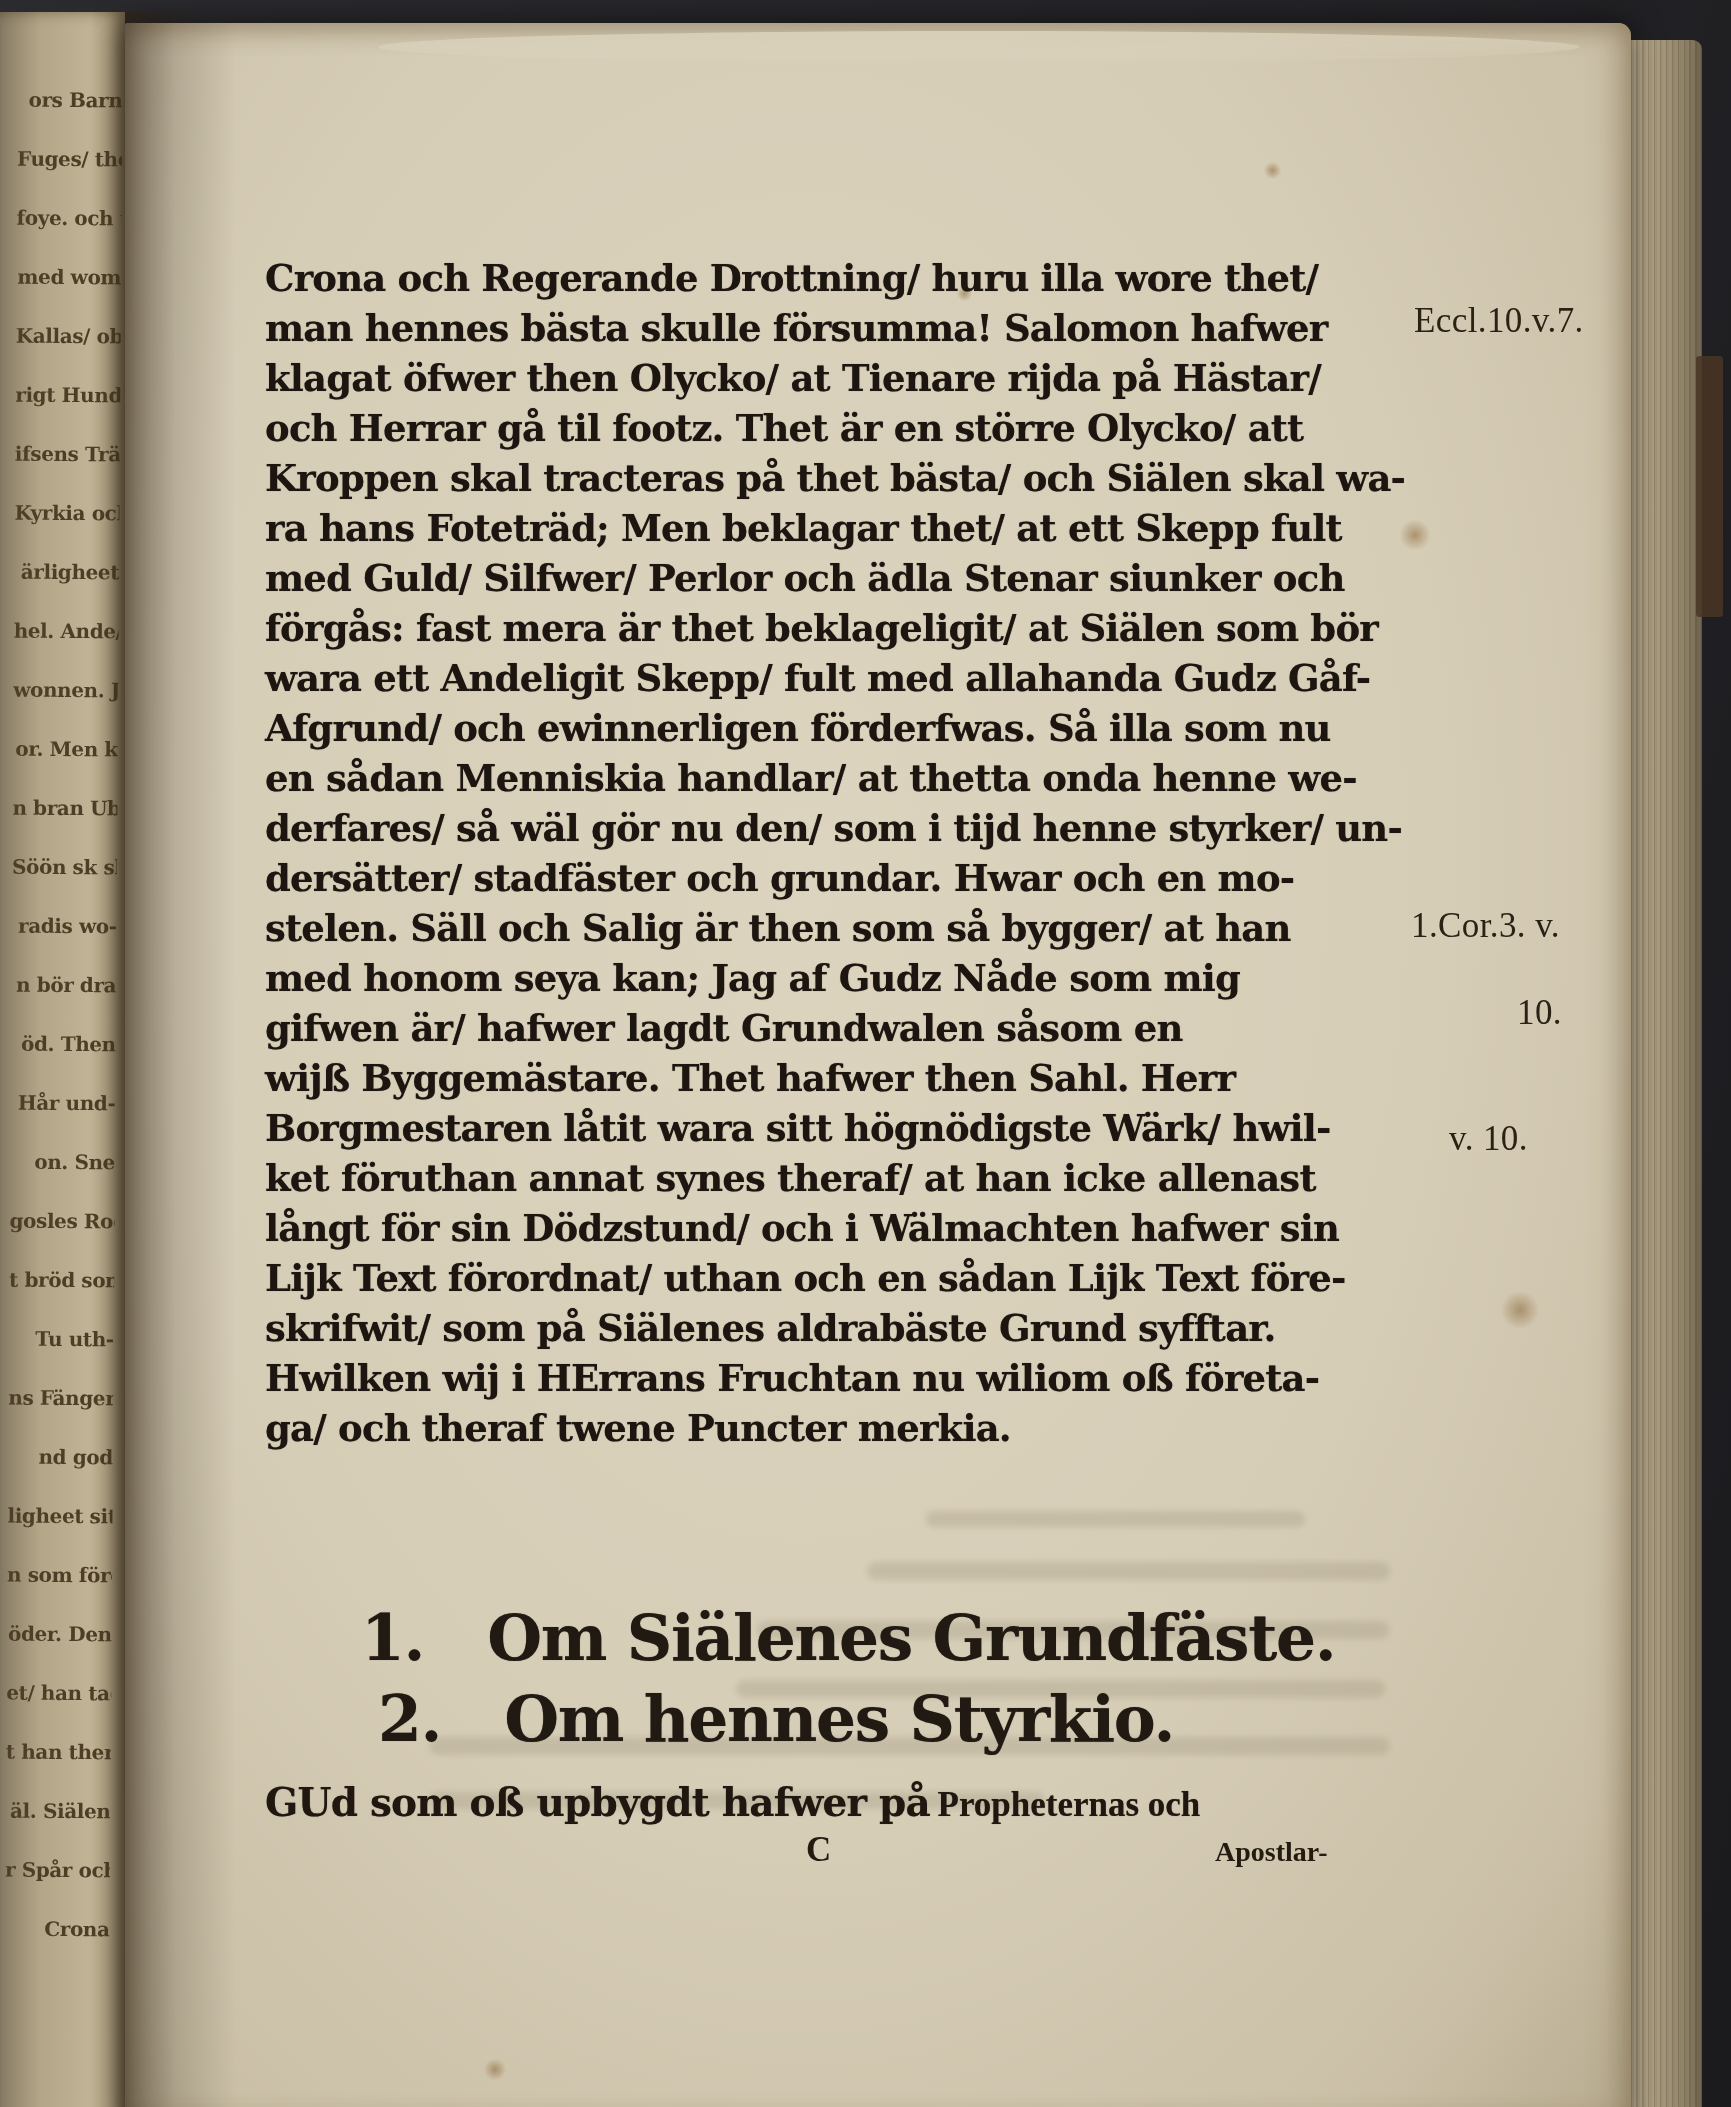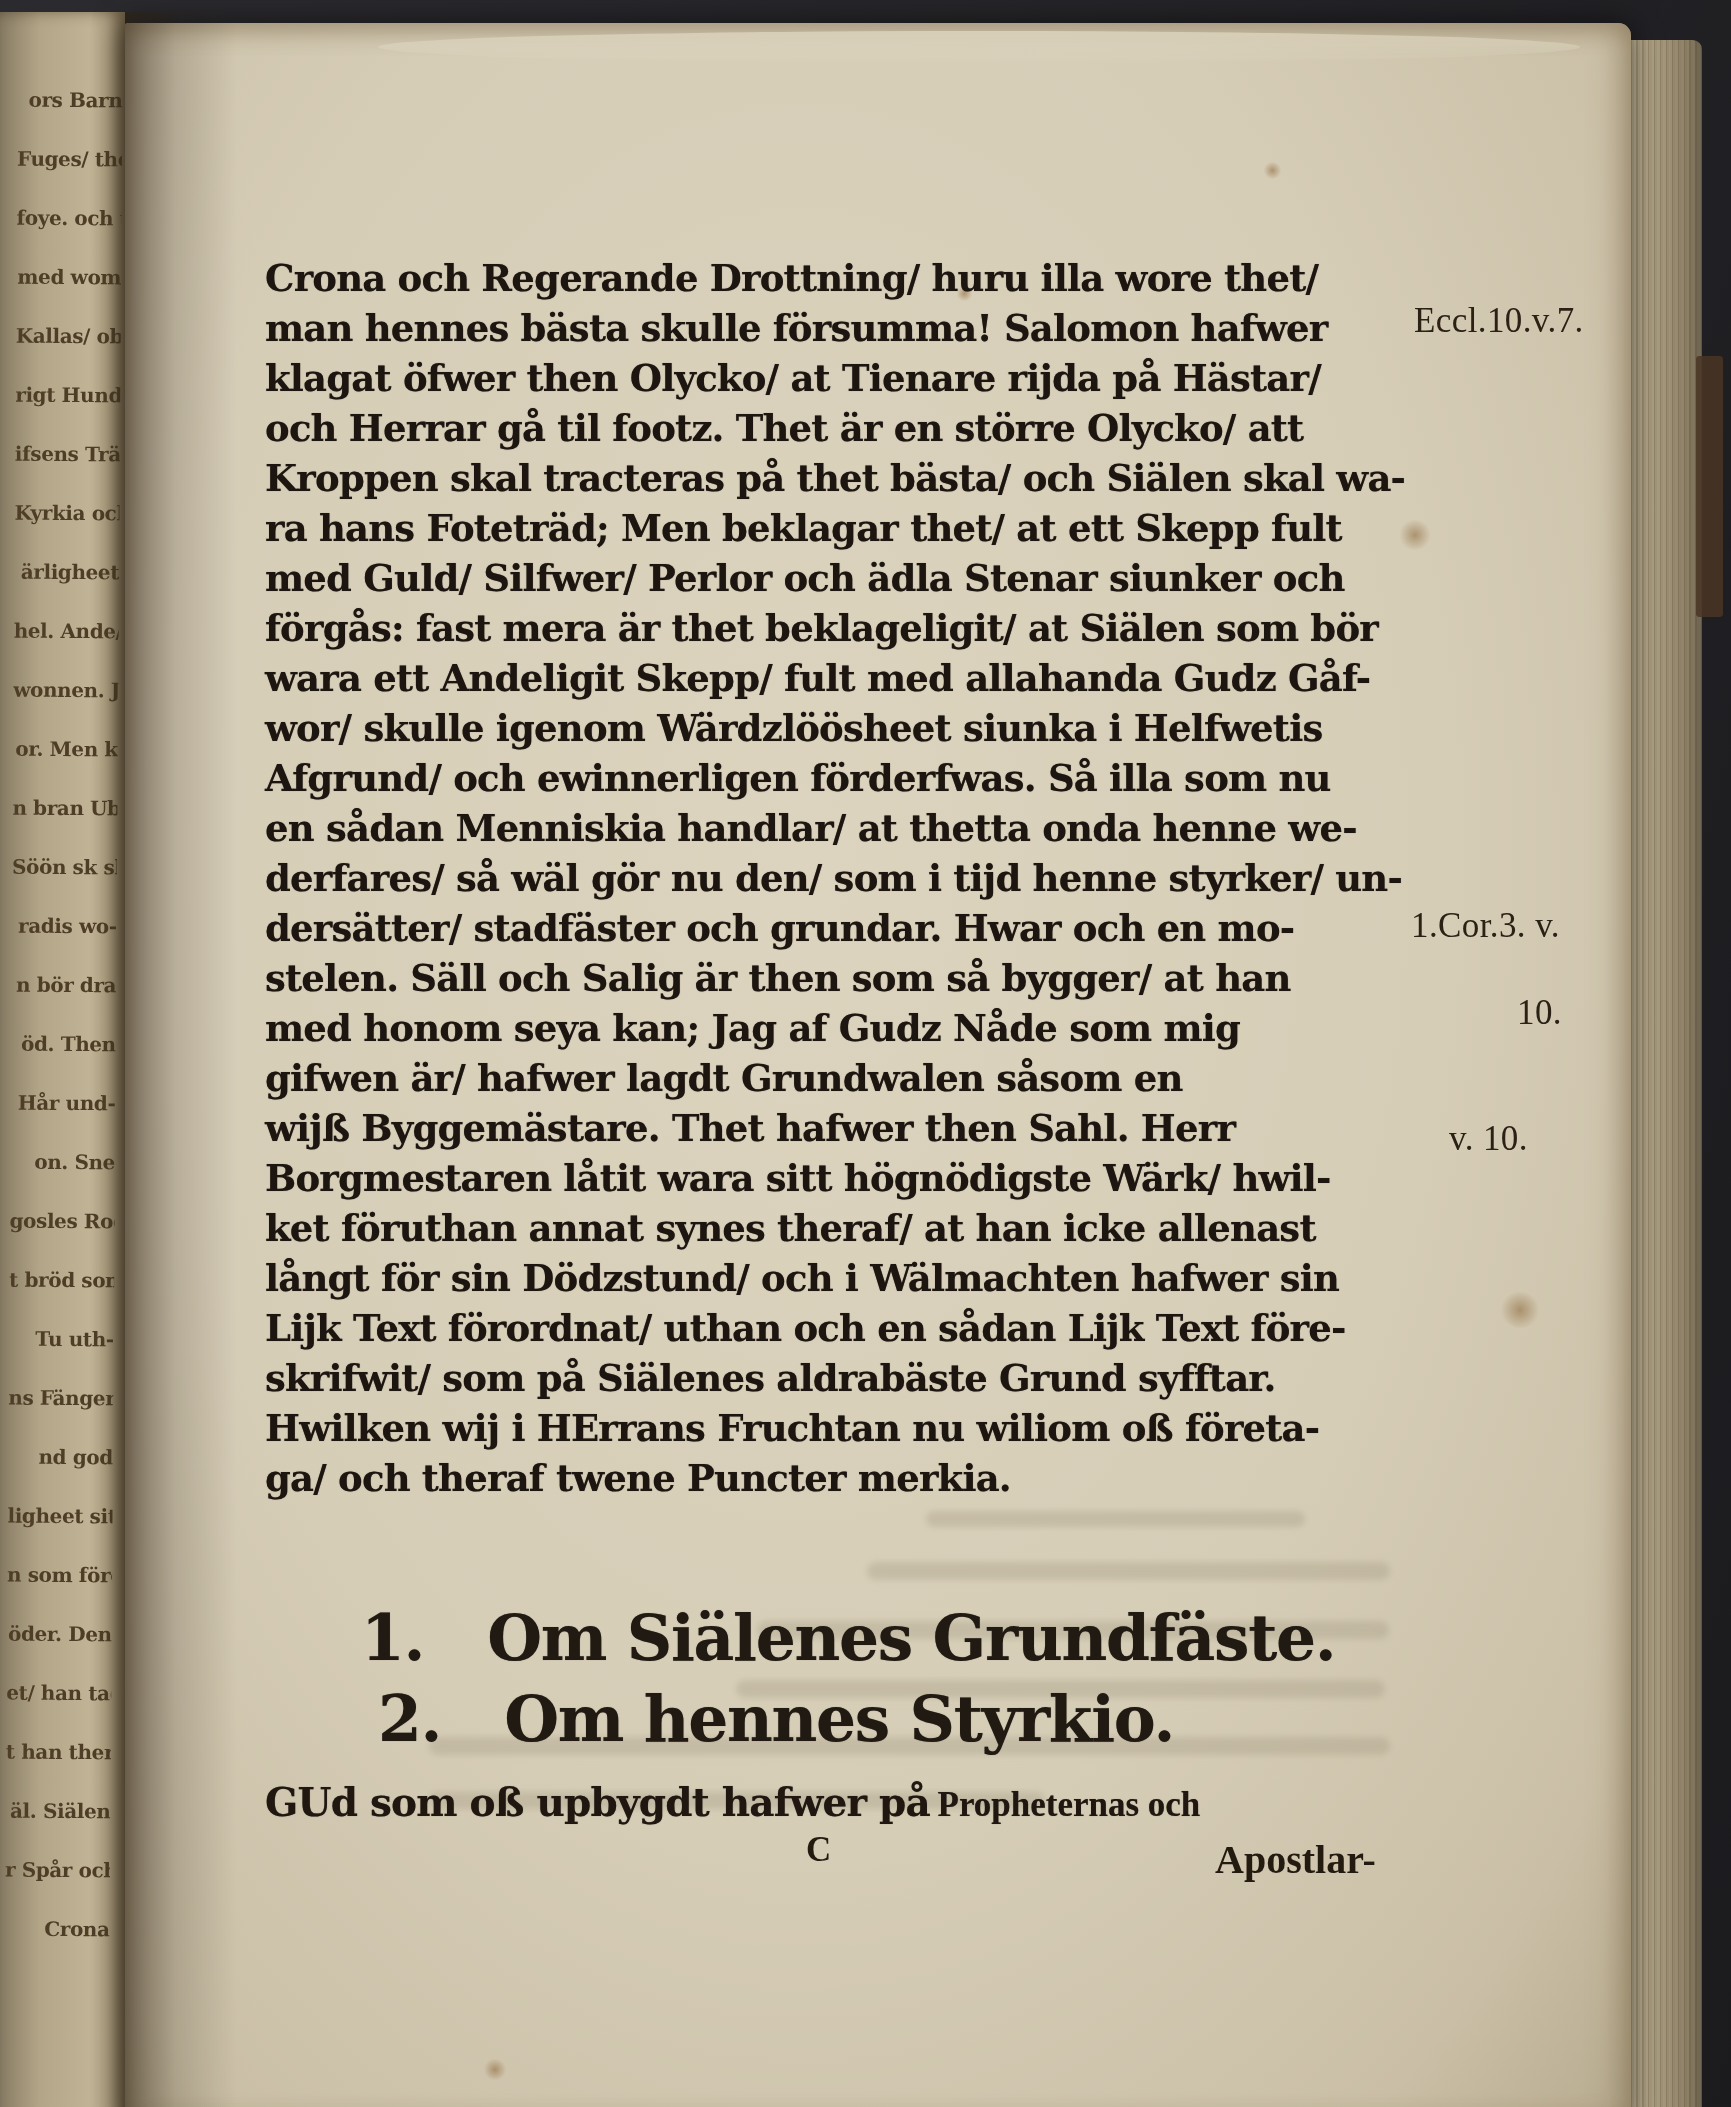--- a/index.html
+++ b/index.html
@@ -96,21 +96,21 @@
   .closing .roman {
     font-family:"Liberation Serif", serif; font-size:35px; letter-spacing:0; font-weight:bold;
     margin-left:7.6px;
   }
   .signature {
     position:absolute; left:681px; top:1807px; z-index:3;
     font-family:"Liberation Serif", serif; font-size:35px; font-weight:bold; color:#241b10;
   }
   .catchword {
     position:absolute; left:1090px; top:1813px; z-index:3;
-    font-family:"Liberation Serif", serif; font-size:40px; font-weight:bold; color:#241b10;
+    font-family:"Liberation Serif", serif; font-size:28px; font-weight:bold; color:#241b10;
   }
 
   
   .ghost {
     position:absolute; background:#978d75; opacity:.28; filter:blur(3.4px);
     border-radius:9.3px; z-index:2;
   }
   .g1 { left:742px; top:1539px; width:523px; height:17.7px; }
   .g2 { left:632px; top:1598px; width:632px; height:17.7px; }
   .g3 { left:611px; top:1657px; width:649px; height:17.7px; }
@@ -188,21 +188,20 @@
     <div class="body-text">
       <div class="tl">Crona och Regerande Drottning/ huru illa wore thet/</div>
       <div class="tl">man hennes bästa skulle försumma!  Salomon  hafwer</div>
       <div class="tl">klagat öfwer then Olycko/ at Tienare rijda på Hästar/</div>
       <div class="tl">och Herrar gå til footz.  Thet är en större Olycko/ att</div>
       <div class="tl">Kroppen skal tracteras på thet bästa/ och Siälen skal wa-</div>
       <div class="tl">ra hans Foteträd;  Men beklagar thet/ at ett Skepp fult</div>
       <div class="tl">med Guld/ Silfwer/ Perlor och ädla Stenar siunker och</div>
       <div class="tl">förgås: fast mera är thet beklageligit/ at Siälen som bör</div>
       <div class="tl">wara ett Andeligit Skepp/ fult med allahanda Gudz Gåf-</div>
-      <div class="tl">wor/ skulle igenom Wärdzlöösheet siunka i Helfwetis</div>
       <div class="tl">Afgrund/ och ewinnerligen förderfwas.  Så illa som nu</div>
       <div class="tl">en sådan Menniskia handlar/  at thetta onda henne we-</div>
       <div class="tl">derfares/ så wäl gör nu den/ som i tijd henne styrker/ un-</div>
       <div class="tl">dersätter/ stadfäster och grundar.  Hwar och en mo-</div>
       <div class="tl">stelen.  Säll och Salig är then som så bygger/  at han</div>
       <div class="tl">med honom seya kan;  Jag af Gudz Nåde som mig</div>
       <div class="tl">gifwen är/  hafwer lagdt Grundwalen såsom en</div>
       <div class="tl">wijß Byggemästare.  Thet hafwer then Sahl. Herr</div>
       <div class="tl">Borgmestaren låtit wara sitt högnödigste Wärk/ hwil-</div>
       <div class="tl">ket föruthan annat synes theraf/  at han icke allenast</div>

